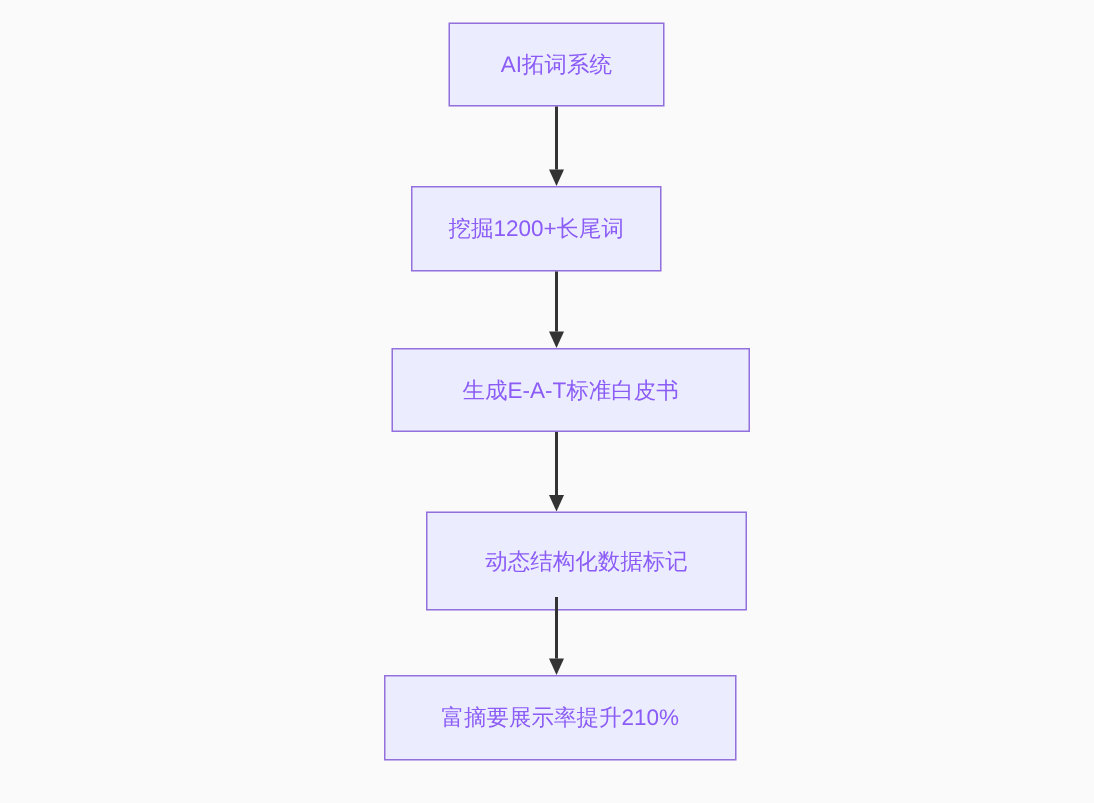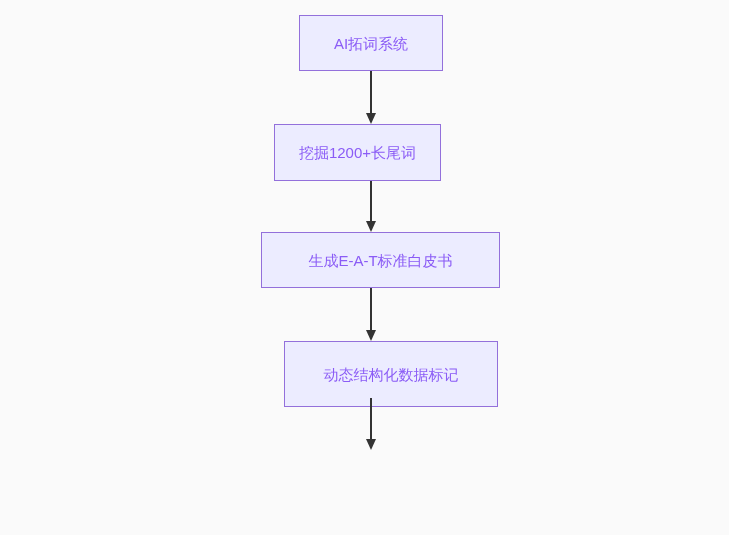--- a/index.html
+++ b/index.html
@@ -98,14 +98,17 @@
 
   <div class="flow-node node-4">
     <span class="node-label">动态结构化数据标记</span>
   </div>
 
   <div class="flow-arrow arrow-4">
     <div class="arrow-line"></div>
     <div class="arrow-head"></div>
   </div>
 
+  <div class="flow-node node-5">
+    <span class="node-label">富摘要展示率提升210%</span>
+  </div>
 
 </div>
 
 </body></html>

